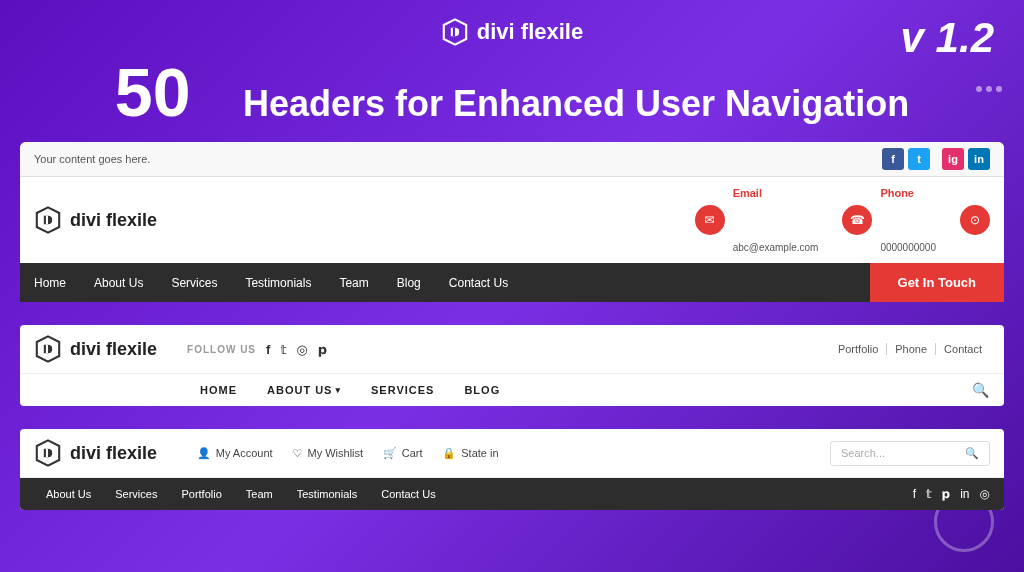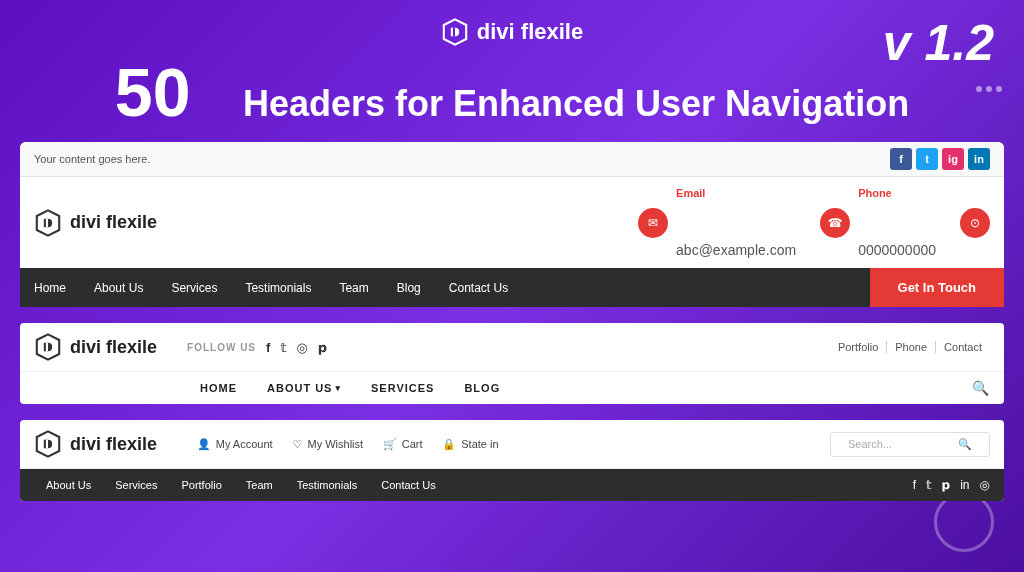--- a/index.html
+++ b/index.html
@@ -63,21 +63,21 @@
       color: white;
       font-size: 22px;
       font-weight: 600;
     }
 
     .version-badge {
       position: absolute;
       right: 30px;
       top: 14px;
       color: white;
-      font-size: 50px;
+      font-size: 42px;
       font-weight: 900;
       font-style: italic;
     }
 
     
     .headline {
       position: relative;
       z-index: 2;
       text-align: center;
       padding: 4px 30px 16px;
@@ -95,21 +95,21 @@
       margin-left: 48px;
     }
 
     
     .cards-area {
       position: relative;
       z-index: 2;
       padding: 0 20px;
       display: flex;
       flex-direction: column;
-      gap: 8px;
+      gap: 15px;
     }
 
     
     .card1 {
       background: white;
       border-radius: 6px 6px 0 0;
       overflow: hidden;
       margin-bottom: 8px;
     }
 
@@ -134,21 +134,21 @@
       border-radius: 3px;
       display: flex;
       align-items: center;
       justify-content: center;
       color: white;
       font-size: 11px;
       font-weight: bold;
     }
     .si-fb { background: #3b5998; }
     .si-tw { background: #1da1f2; }
-    .si-ig { background: #e1306c; }
+    .si-ig { background: #e1306c; margin-left: 8px; }
     .si-li { background: #0077b5; }
 
     .card1-info {
       display: flex;
       align-items: center;
       padding: 10px 14px;
       gap: 30px;
     }
 
     .card1-logo {
@@ -185,21 +185,21 @@
     .ci-red2 { background: #e53935; }
     .ci-red3 { background: #e53935; }
 
     .contact-text-block {}
     .contact-label {
       font-size: 11px;
       font-weight: 700;
       color: #e53935;
     }
     .contact-value {
-      font-size: 14px;
+      font-size: 10px;
       color: #555;
       margin-top: 43px;
     }
 
     .card1-navbar {
       background: #2d2d2d;
       display: flex;
       align-items: center;
       justify-content: space-between;
       padding: 0;
@@ -355,21 +355,21 @@
       align-items: center;
       gap: 5px;
       font-size: 11px;
       color: #444;
     }
 
     .card3-search-box {
       margin-left: auto;
       border: 1px solid #ddd;
       border-radius: 3px;
-      padding: 5px 17px;
+      padding: 5px 10px;
       font-size: 11px;
       color: #aaa;
       width: 160px;
       display: flex;
       align-items: center;
       justify-content: space-between;
     }
 
     .card3-bottom {
       background: #2d2d2d;

